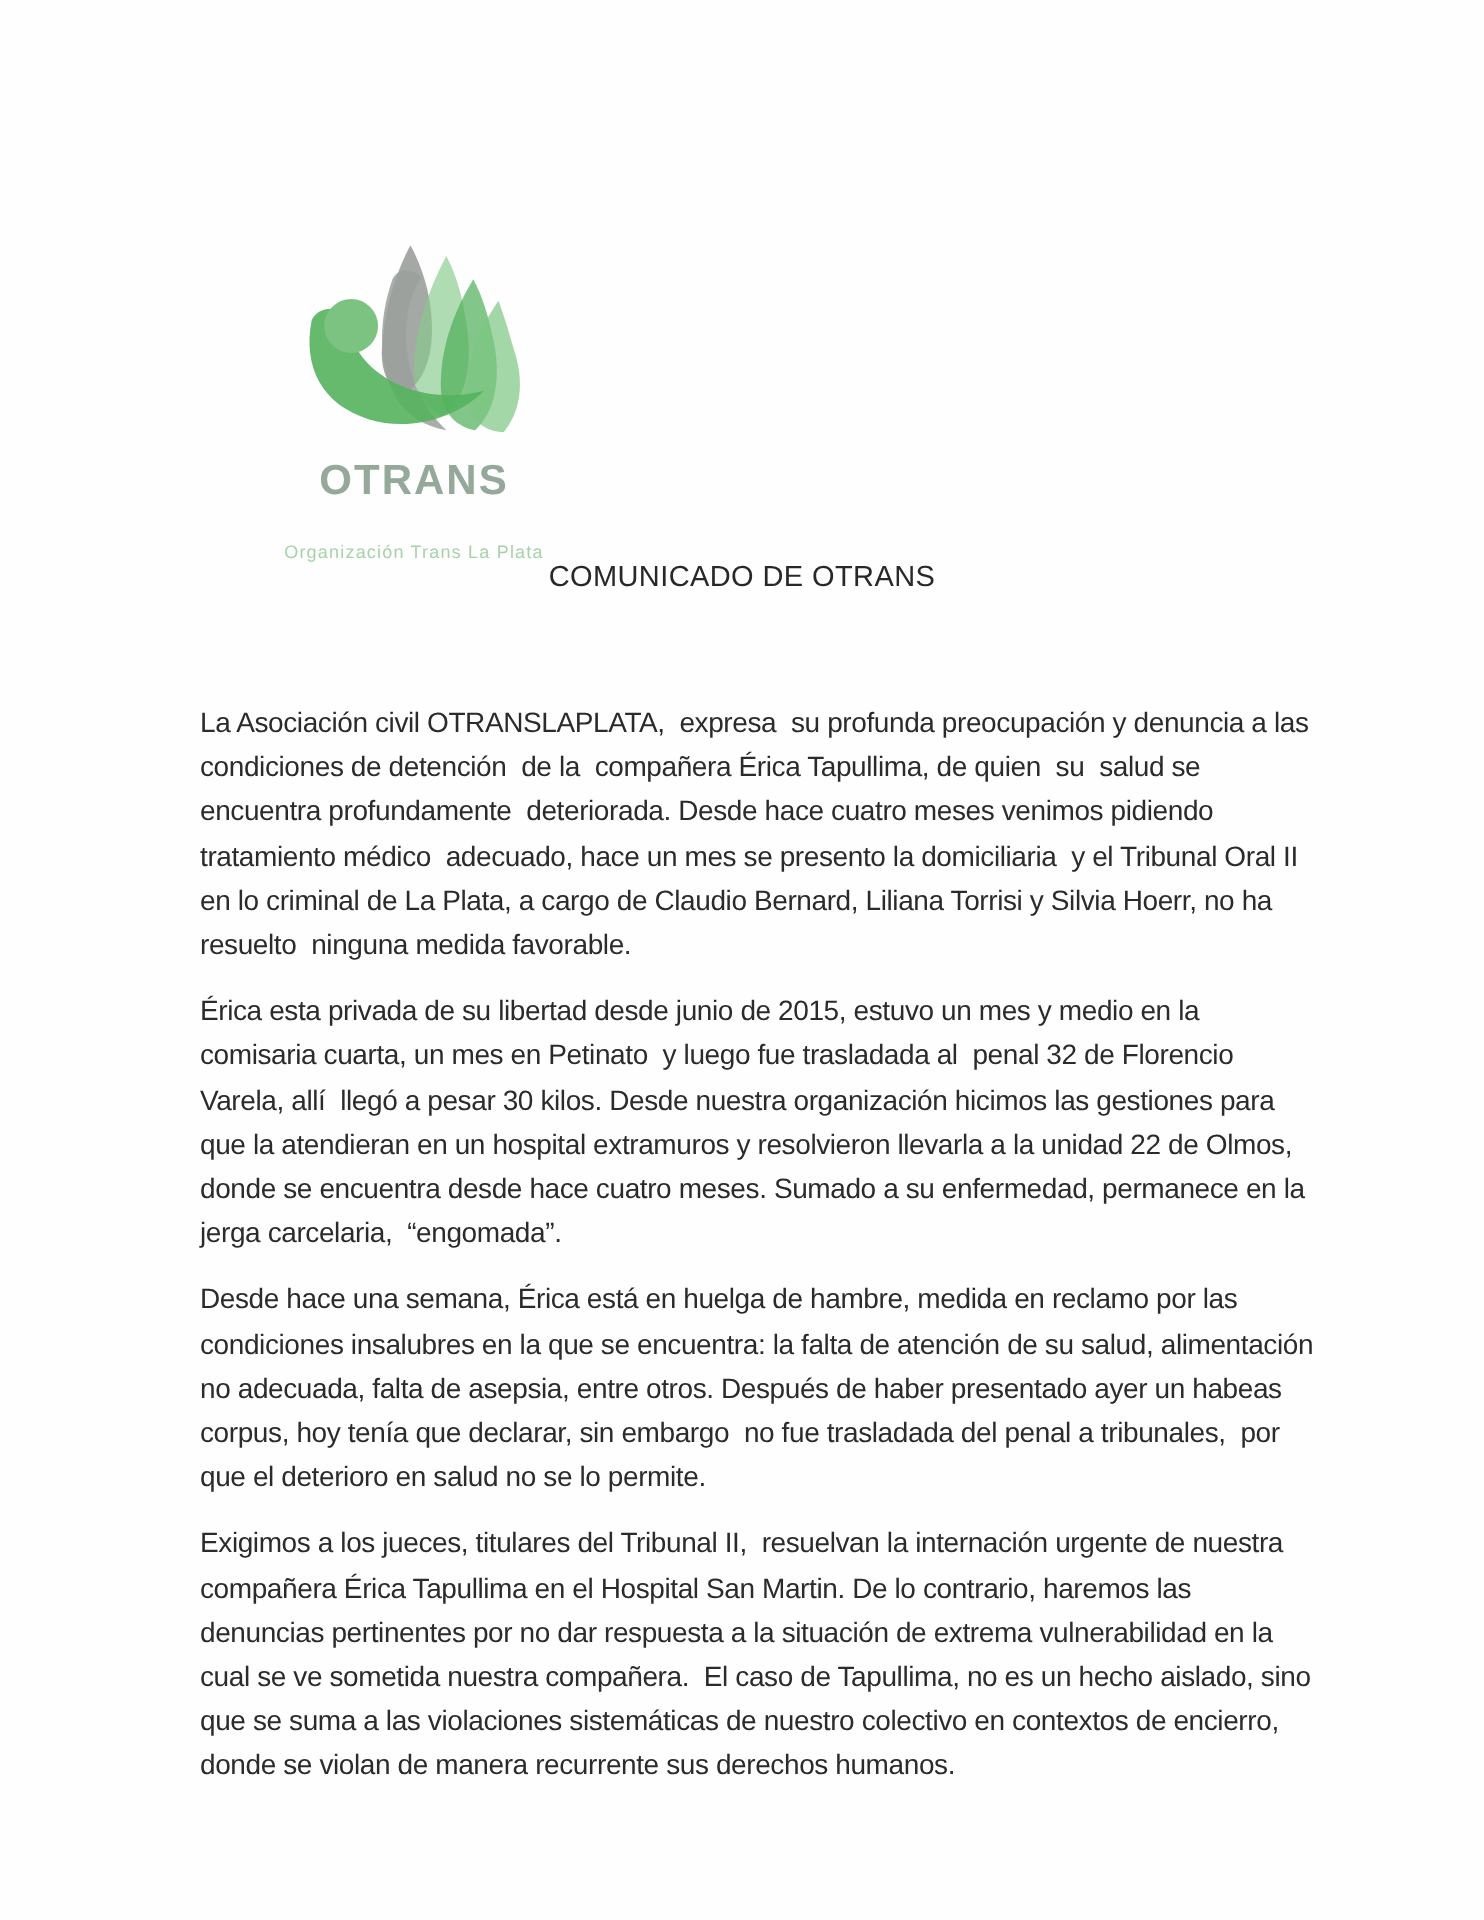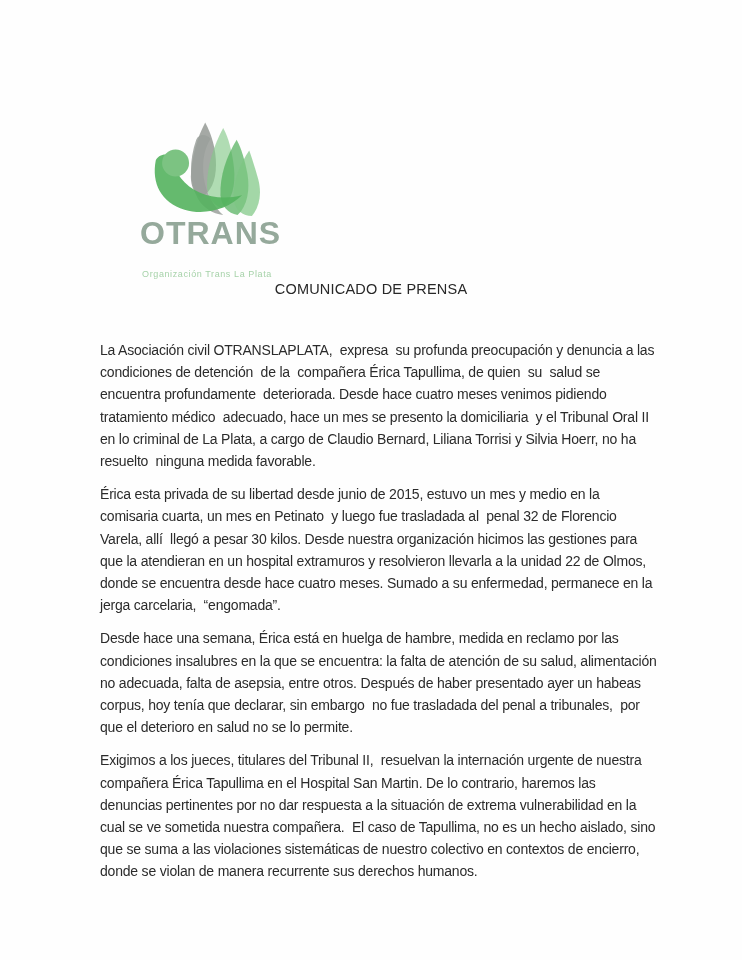--- a/index.html
+++ b/index.html
@@ -20,22 +20,22 @@
     left: 140px;
     top: 110px;
     width: 134px;
     text-align: center;
   }
   .logo-icon {
     display: block;
     margin: 0 auto;
   }
   .logo-wordmark {
-    margin-top: 1px;
-    font-size: 32px;
+    margin-top: 14px;
+    font-size: 21px;
     font-weight: bold;
     letter-spacing: 1px;
     line-height: 1;
     color: #95a99b;
   }
   .logo-tagline {
     margin-top: 20px;
     font-size: 9px;
     letter-spacing: 0.6px;
     color: #a6d2a9;
@@ -55,21 +55,21 @@
     position: absolute;
     left: 100px;
     top: 339px;
     width: 560px;
     font-size: 14px;
     line-height: 22.2px;
     letter-spacing: -0.2px;
     color: #2b2b2b;
   }
   .content p {
-    margin: 0 0 11px 0;
+    margin: 11px 0 11px 0;
     white-space: pre-wrap;
   }
 </style>
 </head>
 <body>
 
 <div class="page">
 
   <div class="logo-block">
     <svg class="logo-icon" width="118" height="106" viewBox="0 0 130 118" xmlns="http://www.w3.org/2000/svg">
@@ -78,21 +78,21 @@
       <path fill-opacity="0.7" d="M98,33 C87,51 79,73 80,95 C81,107 88,115 99,117 C110,107 113,89 110,71 C107,55 103,42 98,33 Z" fill="#4fae58"></path>
       <path fill-opacity="0.7" d="M112,45 C101,61 93,81 95,101 C97,112 105,118 115,118 C124,107 126,92 122,77 C118,63 115,53 112,45 Z" fill="#7cc681"></path>
       <path fill-opacity="0.85" d="M53,33 C45,56 45,81 55,99 C61,109 71,115 83,117 C65,100 59,78 61,56 C62,46 65,38 69,32 C63,26 56,27 53,33 Z" fill="#9aa09b"></path>
       <path fill-opacity="0.9" d="M8,56 C3,82 14,103 40,111 C63,118 89,110 104,95 C77,102 50,94 36,76 C29,66 27,59 28,53 C21,47 11,49 8,56 Z" fill="#54b25e"></path>
       <circle cx="30" cy="59" r="15" fill="#7cc382"></circle>
     </svg>
     <div class="logo-wordmark">OTRANS</div>
     <div class="logo-tagline">Organización Trans La Plata</div>
   </div>
 
-  <div class="doc-title">COMUNICADO DE PRENSA</div>
+  <div class="doc-title">COMUNICADO DE OTRANS</div>
 
   <div class="content">
     <p>La Asociación civil OTRANSLAPLATA,  expresa  su profunda preocupación y denuncia a las condiciones de detención  de la  compañera Érica Tapullima, de quien  su  salud se encuentra profundamente  deteriorada. Desde hace cuatro meses venimos pidiendo tratamiento médico  adecuado, hace un mes se presento la domiciliaria  y el Tribunal Oral II en lo criminal de La Plata, a cargo de Claudio Bernard, Liliana Torrisi y Silvia Hoerr, no ha resuelto  ninguna medida favorable.</p>
     <p>Érica esta privada de su libertad desde junio de 2015, estuvo un mes y medio en la comisaria cuarta, un mes en Petinato  y luego fue trasladada al  penal 32 de Florencio Varela, allí  llegó a pesar 30 kilos. Desde nuestra organización hicimos las gestiones para que la atendieran en un hospital extramuros y resolvieron llevarla a la unidad 22 de Olmos, donde se encuentra desde hace cuatro meses. Sumado a su enfermedad, permanece en la jerga carcelaria,  “engomada”.</p>
     <p>Desde hace una semana, Érica está en huelga de hambre, medida en reclamo por las condiciones insalubres en la que se encuentra: la falta de atención de su salud, alimentación no adecuada, falta de asepsia, entre otros. Después de haber presentado ayer un habeas corpus, hoy tenía que declarar, sin embargo  no fue trasladada del penal a tribunales,  por que el deterioro en salud no se lo permite.</p>
     <p>Exigimos a los jueces, titulares del Tribunal II,  resuelvan la internación urgente de nuestra compañera Érica Tapullima en el Hospital San Martin. De lo contrario, haremos las denuncias pertinentes por no dar respuesta a la situación de extrema vulnerabilidad en la cual se ve sometida nuestra compañera.  El caso de Tapullima, no es un hecho aislado, sino que se suma a las violaciones sistemáticas de nuestro colectivo en contextos de encierro, donde se violan de manera recurrente sus derechos humanos.</p>
   </div>
 
 </div>
 

